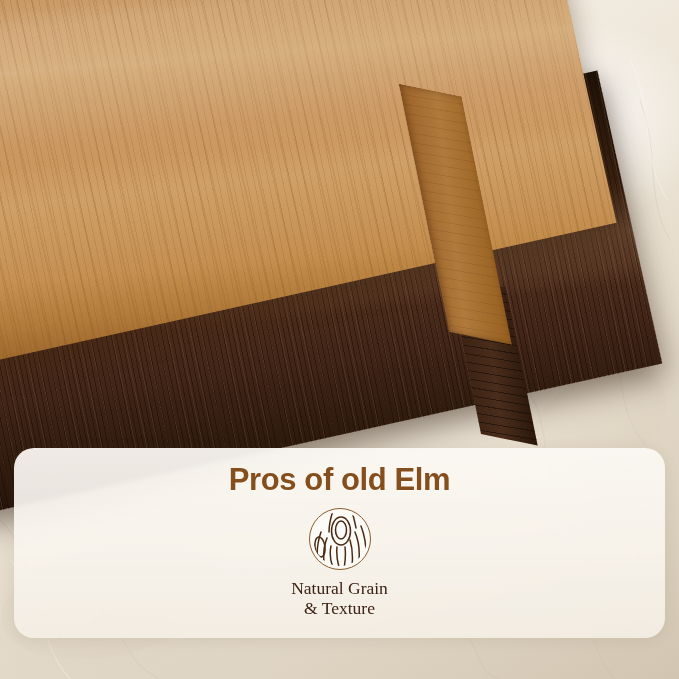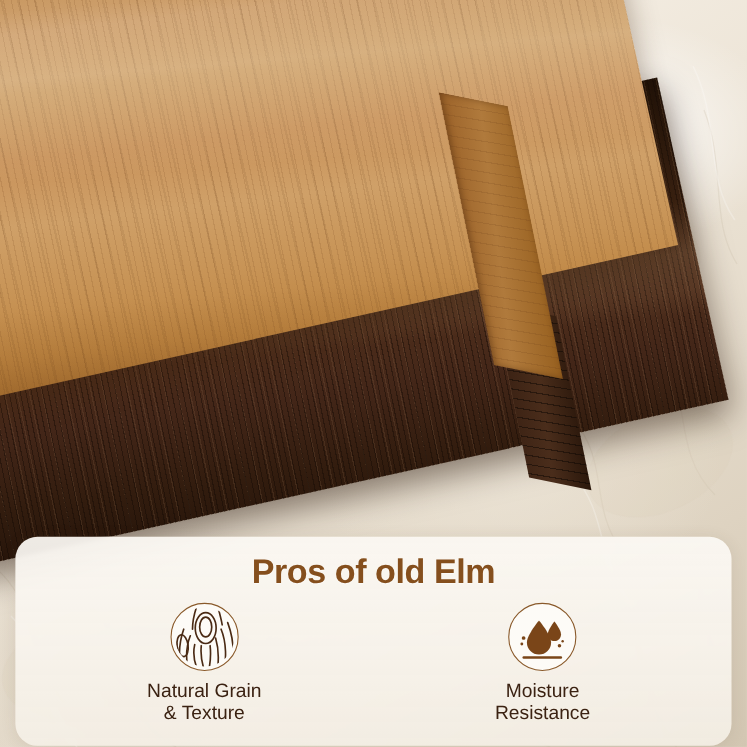--- a/index.html
+++ b/index.html
@@ -106,21 +106,21 @@
     background:
       repeating-linear-gradient(178deg,
         rgba(12,6,2,.5) 0, rgba(12,6,2,.5) 1px,
         rgba(0,0,0,0) 1px, rgba(0,0,0,0) 8px),
       linear-gradient(95deg,#3a2113 0%,#4a2d1b 50%,#2a170b 100%);
   }
 
   
   .panel {
     position:absolute;
-    left:14px; top:488px;
+    left:14px; top:448px;
     width:651px; height:190px;
     border-radius:20px;
     background:linear-gradient(180deg, rgba(251,248,243,.94) 0%, rgba(249,245,238,.90) 55%, rgba(245,240,231,.88) 100%);
     backdrop-filter: blur(2px);
     box-shadow:0 2px 14px rgba(90,70,45,.10);
     overflow:hidden;
   }
 
   .panel-title {
     text-align:center;
@@ -130,20 +130,21 @@
     letter-spacing:-.4px;
     margin-top:14px;
     text-shadow:0 1px 1px rgba(255,255,255,.6);
   }
 
   .features {
     display:flex;
     justify-content:space-between;
     align-items:flex-start;
     padding:10px 18px 0 18px;
+    font-family:Liberation Serif, serif;
   }
   .feature {
     flex:1 1 0;
     display:flex;
     flex-direction:column;
     align-items:center;
   }
   .icon-circle {
     width:62px; height:62px;
     border-radius:50%;
@@ -239,34 +240,17 @@
               <path d="M23,-2 C20,6 18,14 18,22"></path>
               <path d="M40,-2 C42,5 44,12 45,18"></path>
             </g>
           </svg>
         </div>
         <div class="feature-label">Natural Grain
 &amp; Texture</div>
       </div>
 
 
-      <div class="feature">
-        <div class="icon-circle">
-          <svg width="46" height="46" viewBox="0 0 46 46">
-            <g fill="#7a4518">
-              <path d="M20,8 C20,8 31,21 31,28 C31,34.2 26.1,39 20,39 C13.9,39 9,34.2 9,28 C9,21 20,8 20,8 Z"></path>
-              <path d="M34,9 C34,9 40,16.5 40,20.5 C40,24 37.3,26.8 34,26.8 C30.7,26.8 28,24 28,20.5 C28,16.5 34,9 34,9 Z"></path>
-              <circle cx="6" cy="24" r="1.7"></circle>
-              <circle cx="4.4" cy="29.5" r="1.3"></circle>
-              <circle cx="38.6" cy="31" r="1.6"></circle>
-              <circle cx="41.5" cy="27" r="1.1"></circle>
-              <rect x="5" y="40.6" width="36" height="2.2" rx="1.1"></rect>
-            </g>
-          </svg>
-        </div>
-        <div class="feature-label">Moisture
-Resistance</div>
-      </div>
 
 
     </div>
   </div>
 </div>
 
 </body></html>

